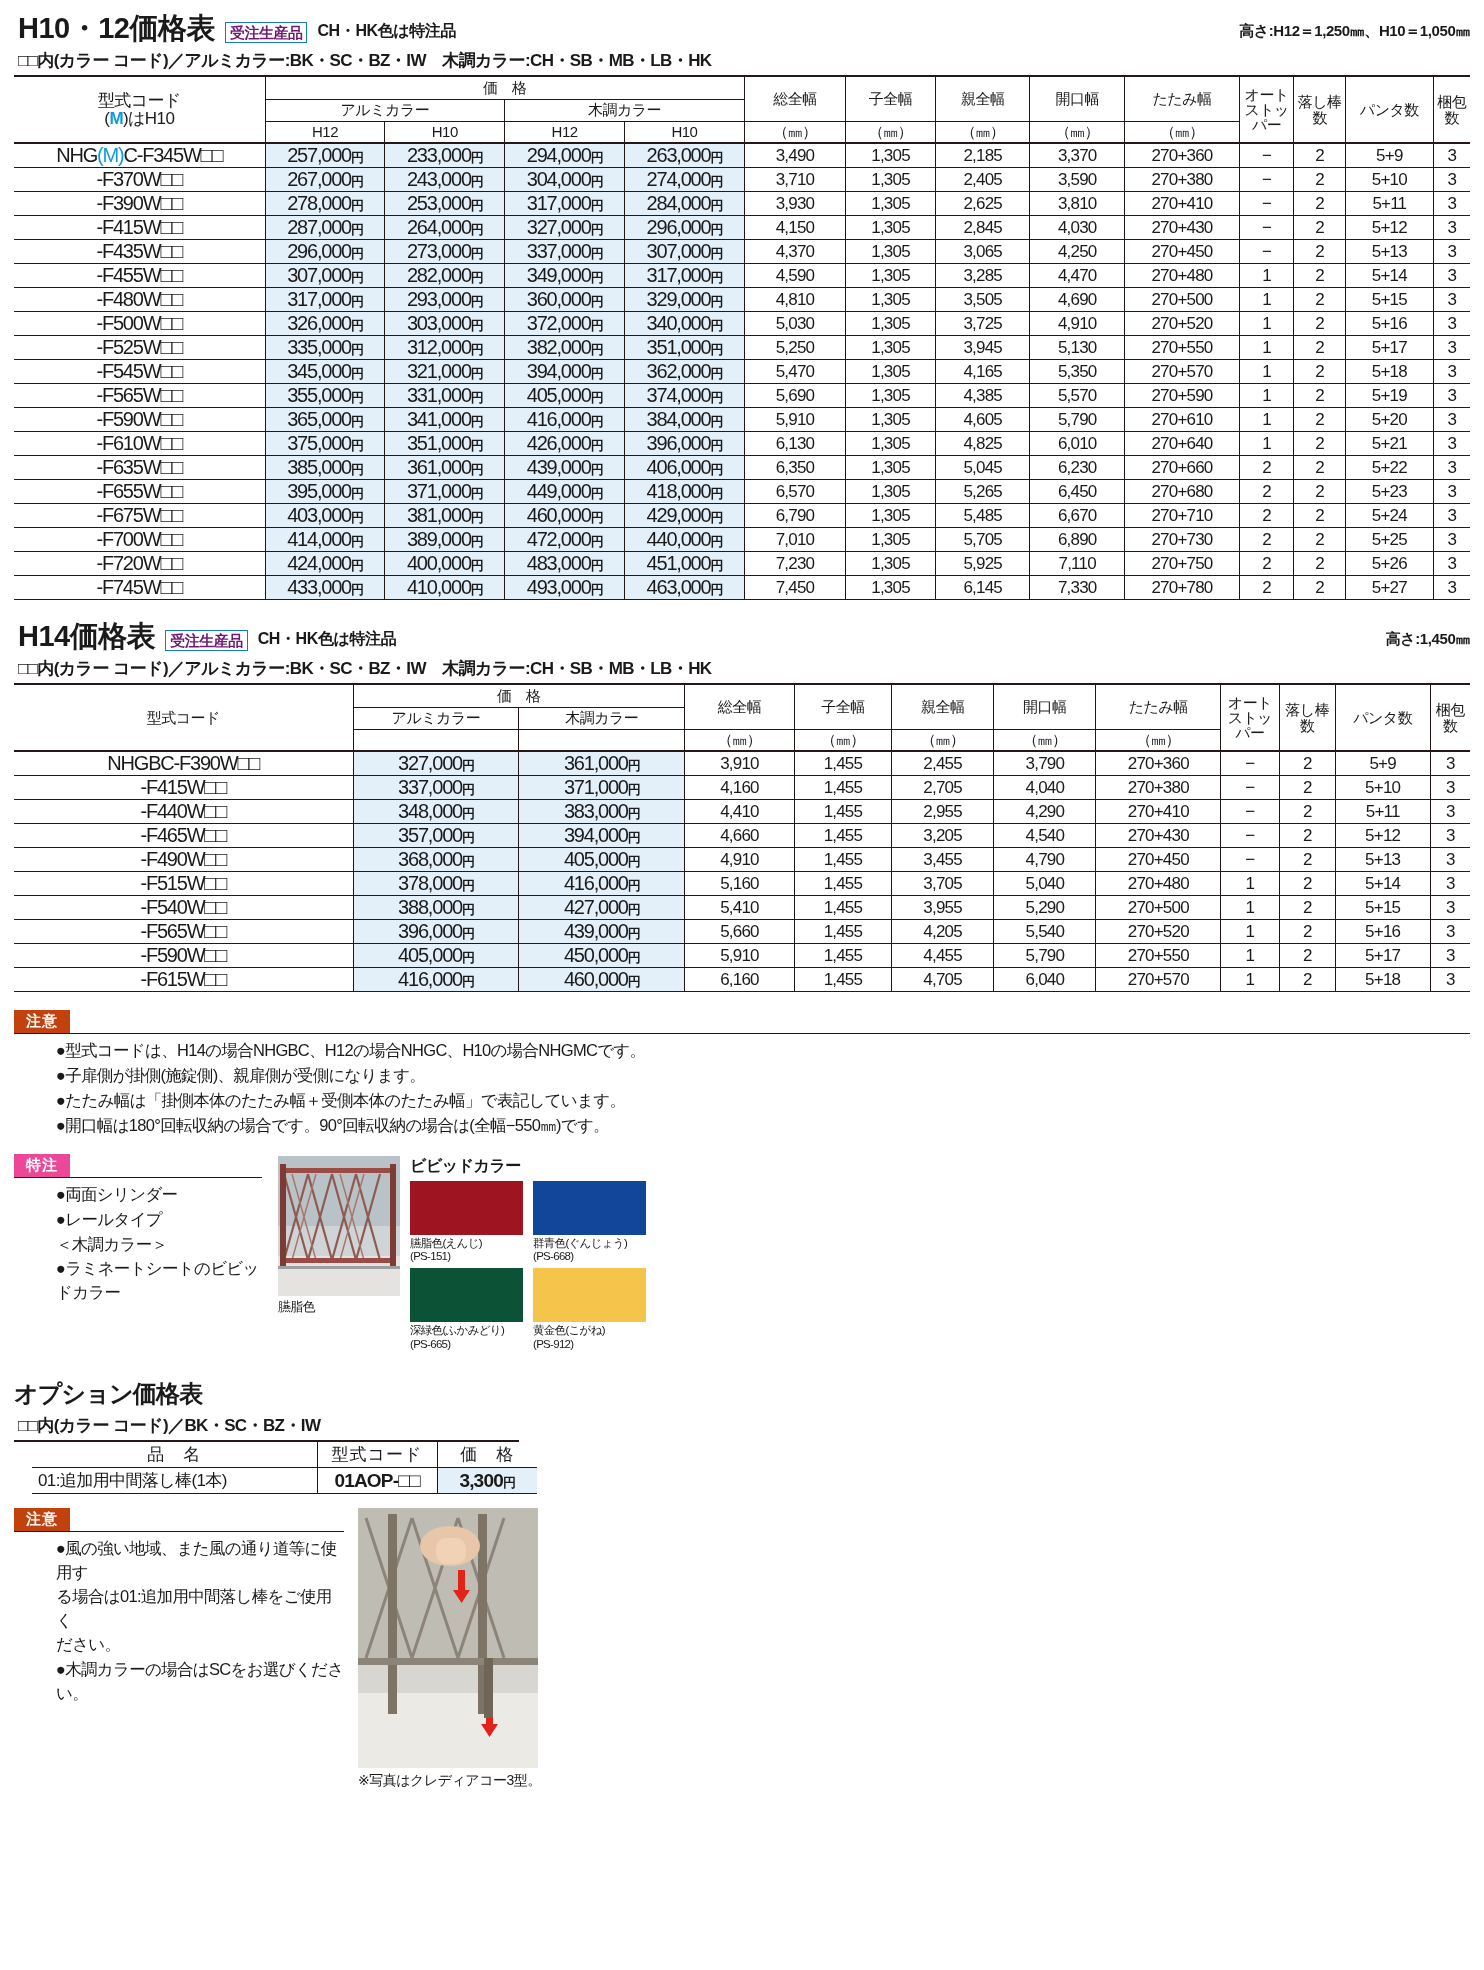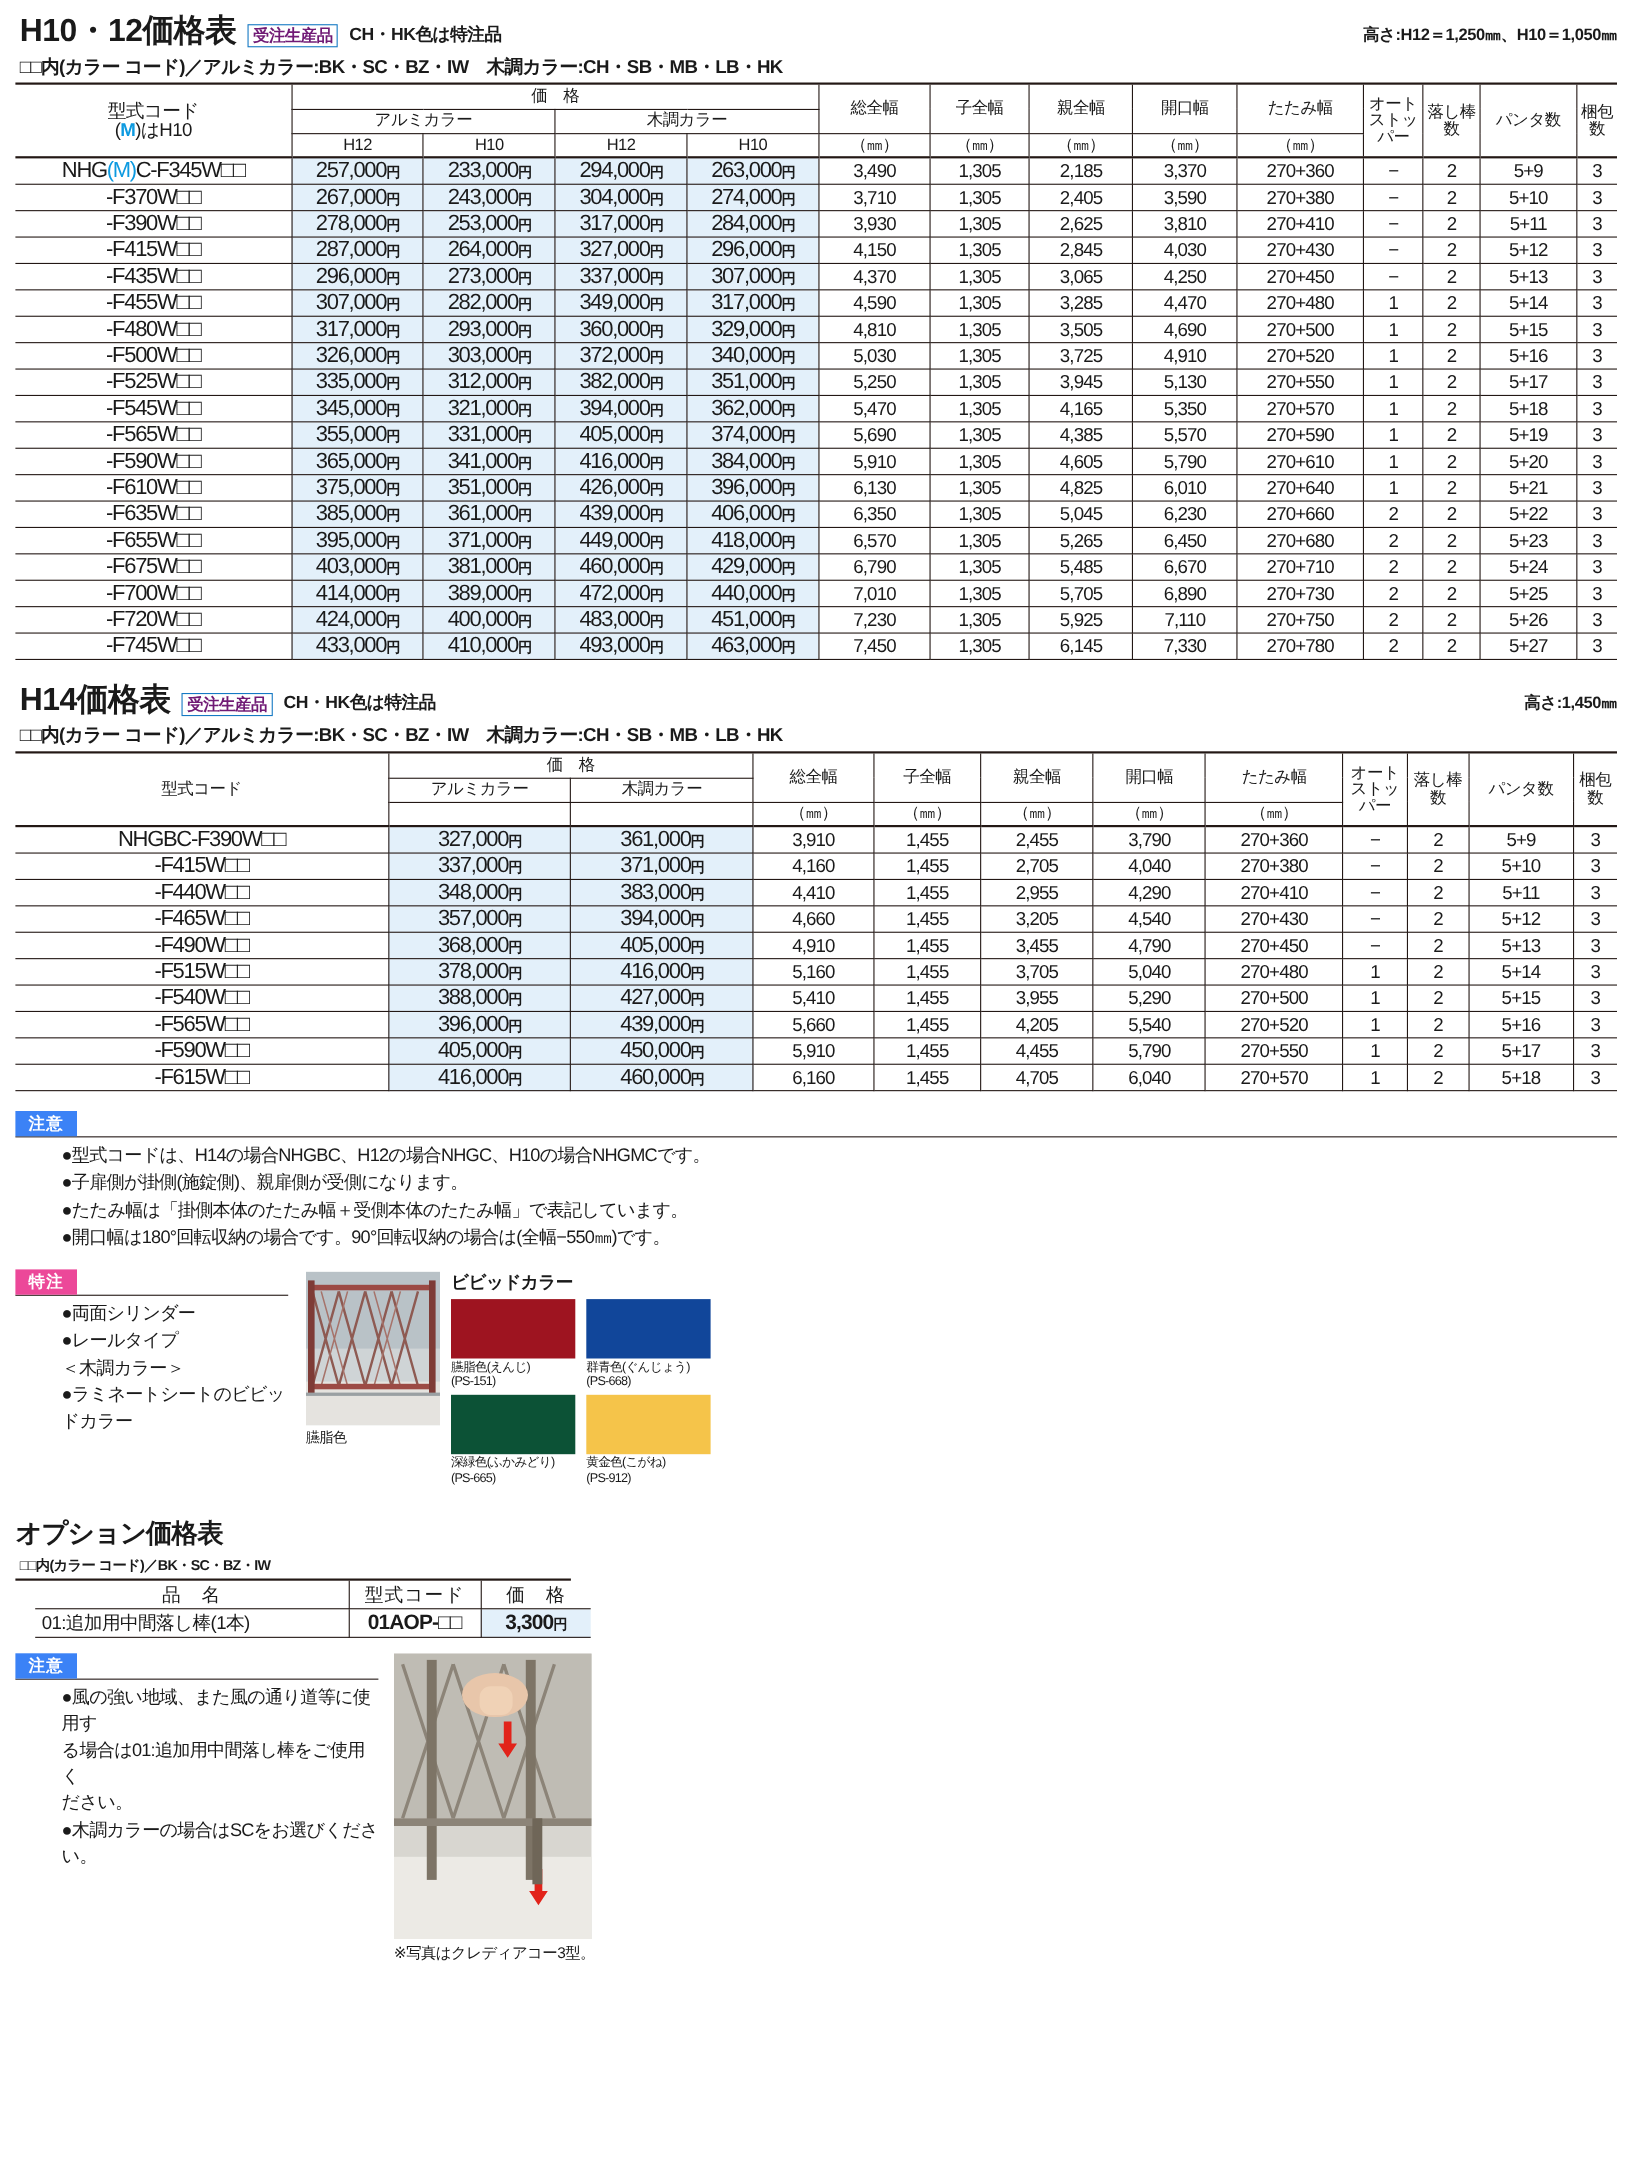--- a/index.html
+++ b/index.html
@@ -55,40 +55,40 @@
   .price-cell .yen { font-size: 13px; font-weight: 700; }
   .spec-cell { font-size: 17px; letter-spacing: -0.8px; }
   .small-cell { font-size: 17px; letter-spacing: -0.8px; }
 
   .hdr-sub { font-size: 17px; letter-spacing: -0.6px; }
   .hdr-mm { font-size: 15px; }
   .hdr-tiny { font-size: 12px; letter-spacing: -0.6px; line-height: 1.05; }
 
   
   .notice-tag {
-    display:inline-block; background:#3b82f6; color:#fff; font-size:15px; font-weight:700;
+    display:inline-block; background:#c2410c; color:#fff; font-size:15px; font-weight:700;
     padding: 2px 12px; letter-spacing: 1px; margin: 0;
   }
   .notice-tag.tokuchu { background:#ec4899;text-align:center; }
   .notice-rule { border-top: 1.5px solid #231815; margin-top: 0; }
   .notice-list { margin: 5px 0 0 2px; }
   .notice-list li {
     list-style: none; font-size: 16.5px; letter-spacing: -0.7px; line-height: 1.45;
     margin-bottom: 1px; text-indent: 0;
   }
 
   
   .vivid-title { font-size: 16px; font-weight:700; letter-spacing:-0.5px; margin-bottom:4px; }
   .swatch { width: 113px; height: 54px; }
   .swatch-label { font-size: 11.5px; letter-spacing:-0.7px; line-height:1.2; margin-top:2px; }
   .photo-box { width: 122px; height: 140px; border: none; overflow:hidden; position:relative; }
 
   
   .opt-title { font-size: 24px; font-weight: 700; letter-spacing: -0.8px; }
-  .opt-code-line { font-size: 13px; font-weight:700; letter-spacing:-0.6px; border-bottom:2.5px solid #231815; padding: 0 0 3px 4px;}
+  .opt-code-line { font-size: 17px; font-weight:700; letter-spacing:-0.6px; border-bottom:2.5px solid #231815; padding: 0 0 3px 4px;}
   table.opt { border-collapse: collapse; table-layout: fixed; width: 505px; margin-left: 18px; }
   table.opt td {
     border: 1px solid #231815; height: 26px; text-align:center; vertical-align:middle;
     font-size: 17px; letter-spacing:-0.6px;
   }
   table.opt td.hd { font-size: 17px; letter-spacing: 1px; }
   table.opt td.nm { text-align:left; padding-left: 6px; font-size:17px; }
   table.opt td.cd { font-weight:700; font-size:19px; letter-spacing:-0.8px; }
   table.opt td.pr { background:#e3f0fa; font-weight:700; font-size:19px; letter-spacing:-0.8px; }
 

